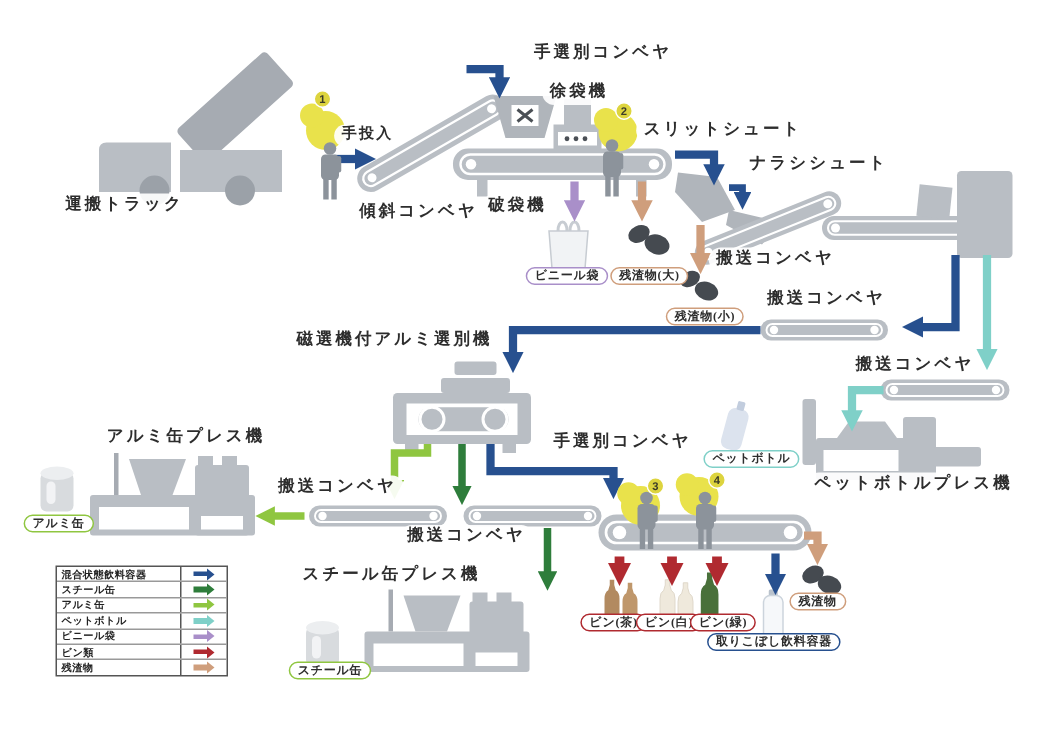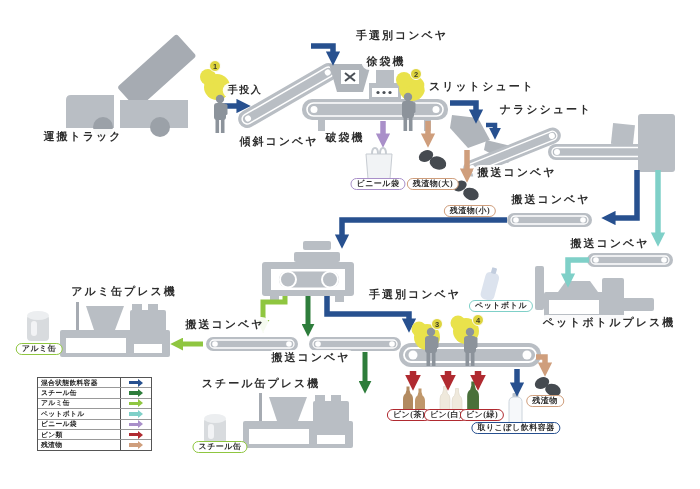--- a/index.html
+++ b/index.html
@@ -361,20 +361,21 @@
   <div class="lbl big" style="left:245px;top:83px;font-size:10px;letter-spacing:1.5px">手投入</div>
   <div class="lbl big" style="left:279px;top:134px">傾斜コンベヤ</div>
   <div class="lbl big" style="left:402px;top:28px">手選別コンベヤ</div>
   <div class="lbl big" style="left:386px;top:54px">徐袋機</div>
   <div class="lbl big" style="left:345px;top:130px">破袋機</div>
   <div class="lbl big" style="left:482px;top:79px">スリットシュート</div>
   <div class="lbl big" style="left:546px;top:102px">ナラシシュート</div>
   <div class="lbl big" style="left:517px;top:165px">搬送コンベヤ</div>
   <div class="lbl big" style="left:551px;top:192px">搬送コンベヤ</div>
   <div class="lbl big" style="left:610px;top:236px">搬送コンベヤ</div>
+  <div class="lbl big" style="left:263px;top:219px">磁選機付アルミ選別機</div>
   <div class="lbl big" style="left:225px;top:317px">搬送コンベヤ</div>
   <div class="lbl big" style="left:311px;top:350px">搬送コンベヤ</div>
   <div class="lbl big" style="left:415px;top:287px">手選別コンベヤ</div>
   <div class="lbl big" style="left:124px;top:284px">アルミ缶プレス機</div>
   <div class="lbl big" style="left:609px;top:315px">ペットボトルプレス機</div>
   <div class="lbl big" style="left:261px;top:376px">スチール缶プレス機</div>
 
   <div class="lbl tag" style="left: 378px; top: 178px; border-color: rgb(169, 143, 201);">ビニール袋</div>
   <div class="lbl tag" style="left: 433px; top: 178px; border-color: rgb(207, 158, 124);">残渣物(大)</div>
   <div class="lbl tag" style="left: 443px; top: 205px; border-color: rgb(207, 158, 124); margin-left: 27px;">残渣物(小)</div>

